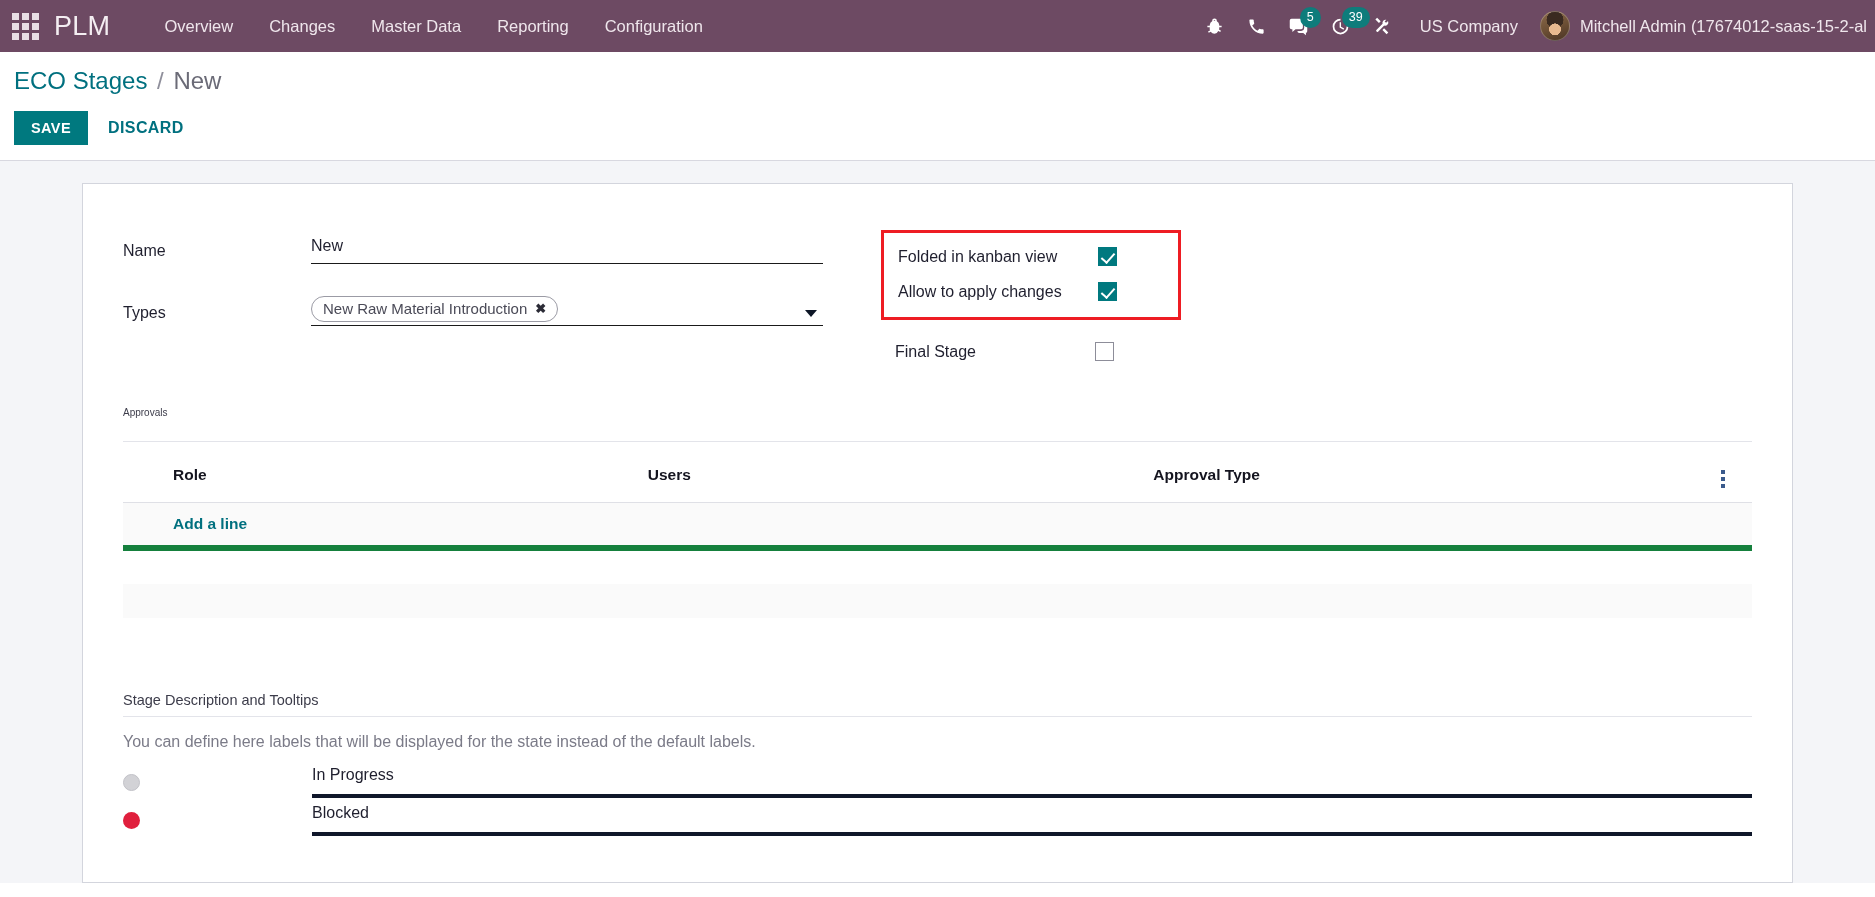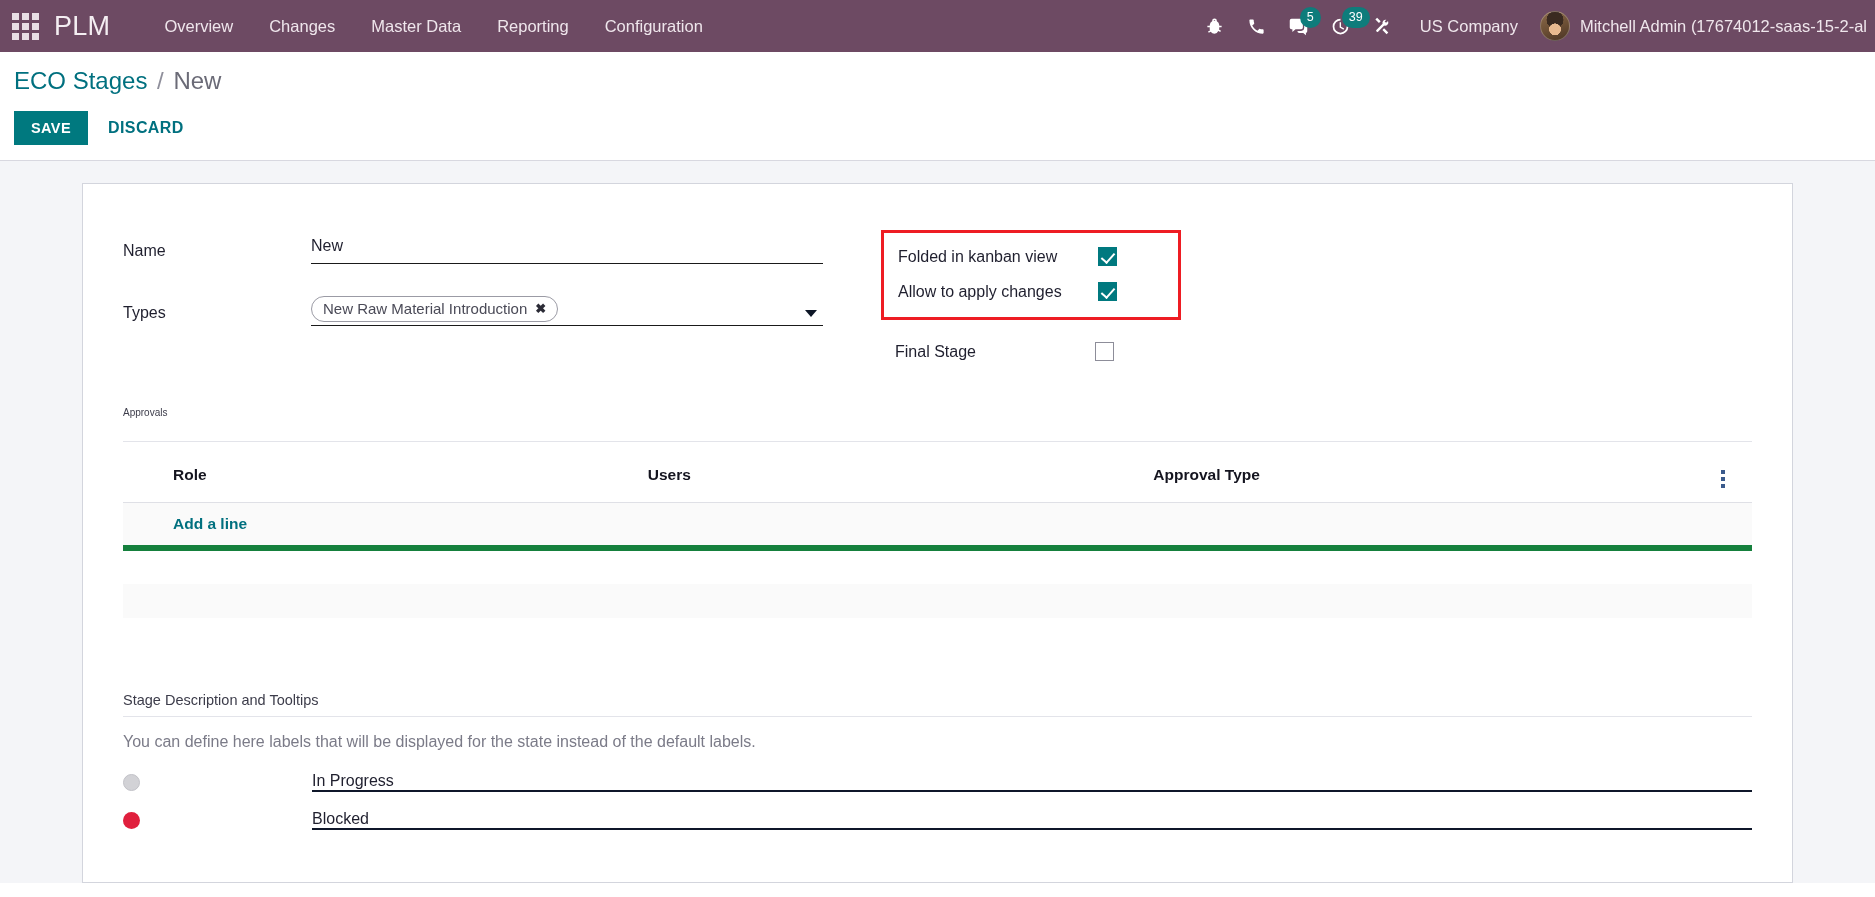--- a/index.html
+++ b/index.html
@@ -341,22 +341,22 @@
   .dot {
     width: 17px; height: 17px;
     border-radius: 50%;
     flex: none;
   }
   .dot.grey { background: #d2d2d6; border: 1px solid #c2c2c8; }
   .dot.red  { background: #e01f3d; }
   .legend-spacer { width: 172px; flex: none; }
   .legend-input {
     flex: 1;
-    border-bottom: 2px solid #0f172a;
-    padding-bottom: 0;
+    border-bottom: 4px solid #0f172a;
+    padding-bottom: 10px;
   }
   .legend-input input {
     border: none; outline: none; background: transparent;
     font-family: inherit;
     font-size: 16px;
     color: #1f1f2e;
     width: 100%;
   }
 </style>
 </head>

